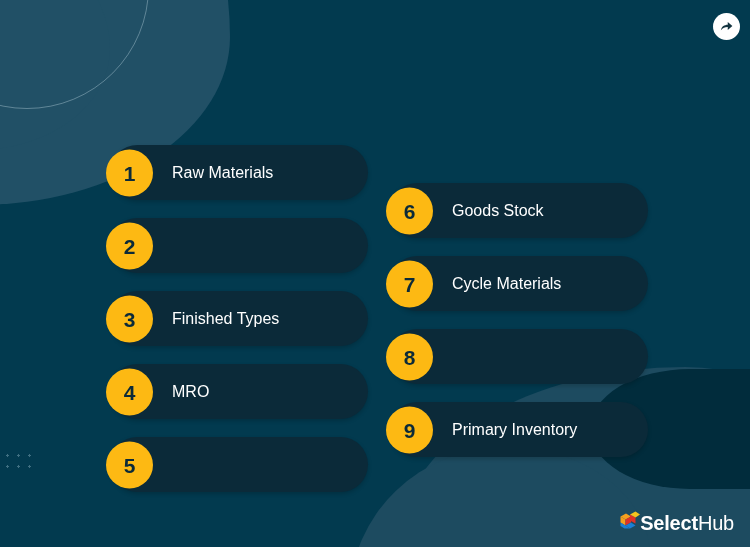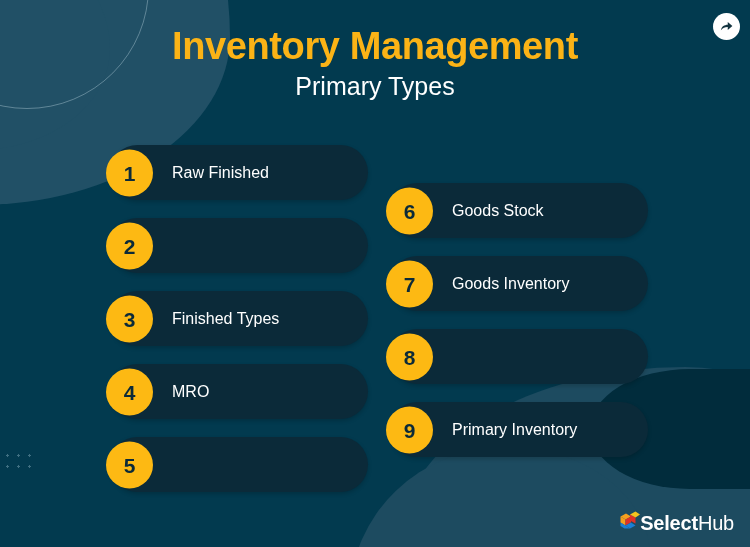--- a/index.html
+++ b/index.html
@@ -216,31 +216,27 @@
   </div>
 
   <div class="share-btn">
     <span>
       <svg width="15" height="15" viewBox="0 0 24 24" aria-hidden="true">
         <path d="M3 18c1.2-6.1 5.6-8.6 11-8.8V4.6L21.4 11 14 17.4v-4.7c-4.4-.1-7.9 1.3-11 5.3z" fill="#13333f"></path>
       </svg>
     </span>
   </div>
 
-  <div class="header">
-    <h1 class="title">Inventory Management</h1>
-    <h2 class="subtitle">Primary Types</h2>
-  </div>
 
   <div class="columns">
 
     <div class="col col-left">
       <div class="item">
         <div class="badge">1</div>
-        <div class="item-label">Raw Finished</div>
+        <div class="item-label">Raw Materials</div>
       </div>
       <div class="item">
         <div class="badge">2</div>
       </div>
       <div class="item">
         <div class="badge">3</div>
         <div class="item-label">Finished Types</div>
       </div>
       <div class="item">
         <div class="badge">4</div>
@@ -251,21 +247,21 @@
       </div>
     </div>
 
     <div class="col col-right">
       <div class="item">
         <div class="badge">6</div>
         <div class="item-label">Goods Stock</div>
       </div>
       <div class="item">
         <div class="badge">7</div>
-        <div class="item-label">Goods Inventory</div>
+        <div class="item-label">Cycle Materials</div>
       </div>
       <div class="item">
         <div class="badge">8</div>
       </div>
       <div class="item">
         <div class="badge">9</div>
         <div class="item-label">Primary Inventory</div>
       </div>
     </div>
 

